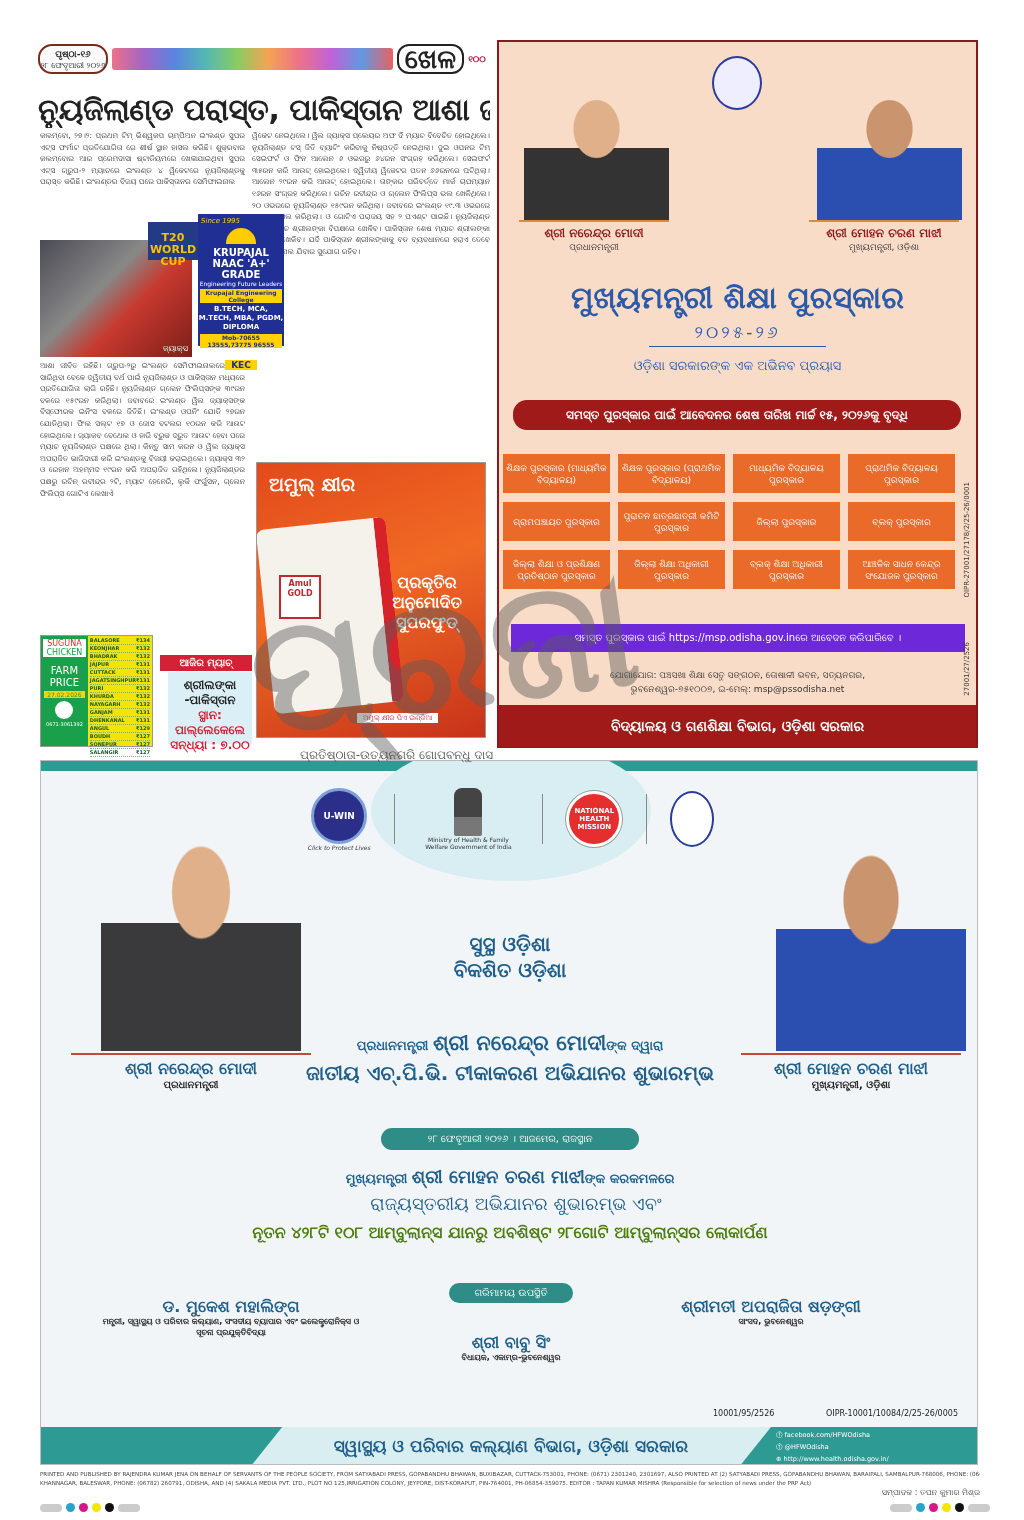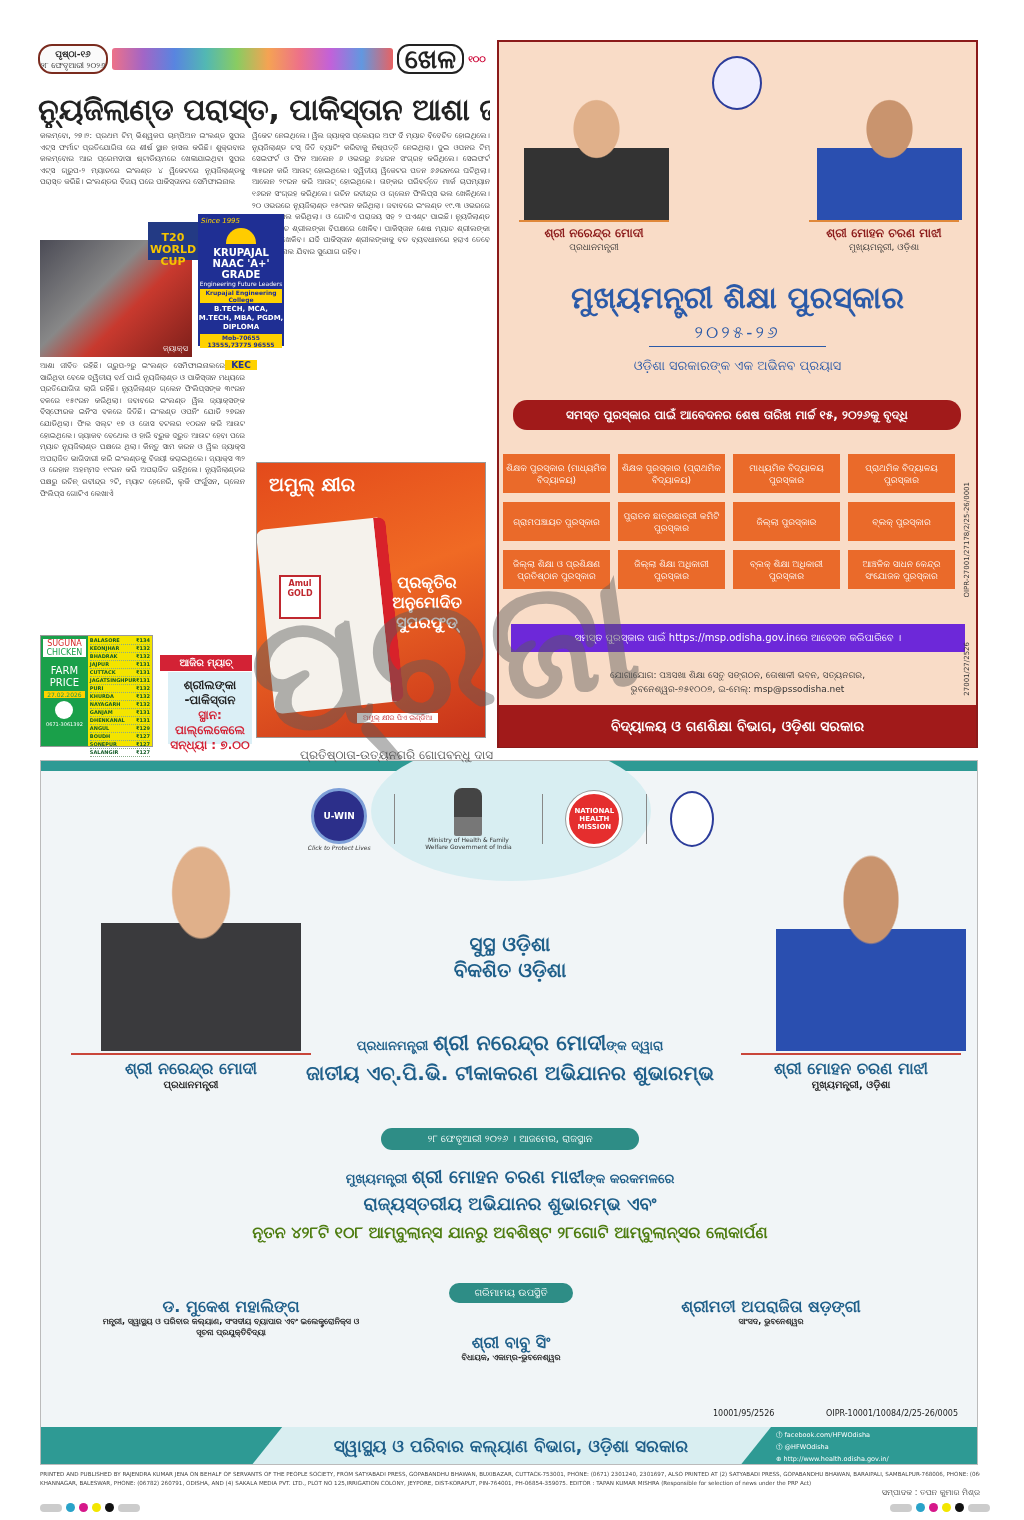--- a/index.html
+++ b/index.html
@@ -75,21 +75,21 @@
 .bigname{font-size:16px;font-weight:bold;color:#1f5f8a;text-align:center}
 .bigrole{font-size:10px;font-weight:bold;color:#222;text-align:center}
 .slogan{left:0;top:170px;width:938px;text-align:center;font-size:20px;font-weight:bold;color:#1f5f8a;line-height:26px}
 .l1{left:0;top:326px;width:938px;text-align:center;color:#1f5f8a;font-size:13px;font-weight:bold}
 .l1 b{font-size:21px}
 .l2{left:0;top:352px;width:938px;text-align:center;color:#1f5f8a;font-size:20px;font-weight:bold}
 .pill{background:#2e8d86;color:#fff;border-radius:12px;text-align:center}
 .p1{left:340px;top:367px;width:258px;height:22px;font-size:10px;line-height:22px}
 .l3{left:0;top:416px;width:938px;text-align:center;color:#1f5f8a;font-size:13px;font-weight:bold}
 .l3 b{font-size:18px}
-.l4{left:0;top:440px;width:938px;text-align:center;color:#1f5f8a;font-size:18px;font-weight:bold}
+.l4{left:6px;top:440px;width:938px;text-align:center;color:#1f5f8a;font-size:18px;font-weight:normal}
 .l5{left:0;top:466px;width:938px;text-align:center;color:#4d7c0f;font-size:16px;font-weight:bold}
 .p2{left:408px;top:522px;width:124px;height:20px;font-size:10px;line-height:20px}
 .dig{font-size:16px;font-weight:bold;color:#1f5f8a;text-align:center}
 .digrole{font-size:8px;color:#222;text-align:center;font-weight:bold;line-height:11px}
 .p3{left:296px;top:625px;width:348px;height:22px;font-size:10px;line-height:22px}
 .codes{top:648px;font-size:8px;color:#222}
 .footband{left:0;top:666px;width:938px;height:39px;background:#2e9a94}
 .footmid{left:210px;top:666px;width:520px;height:39px;background:#d9eef1;clip-path:polygon(6% 0,100% 0,94% 100%,0 100%)}
 .foottext{left:210px;top:666px;width:520px;height:39px;font-size:17px;font-weight:bold;color:#1f5f8a;line-height:39px;text-align:center}
 .social{left:735px;top:668px;font-size:6.5px;color:#fff;line-height:12px}

